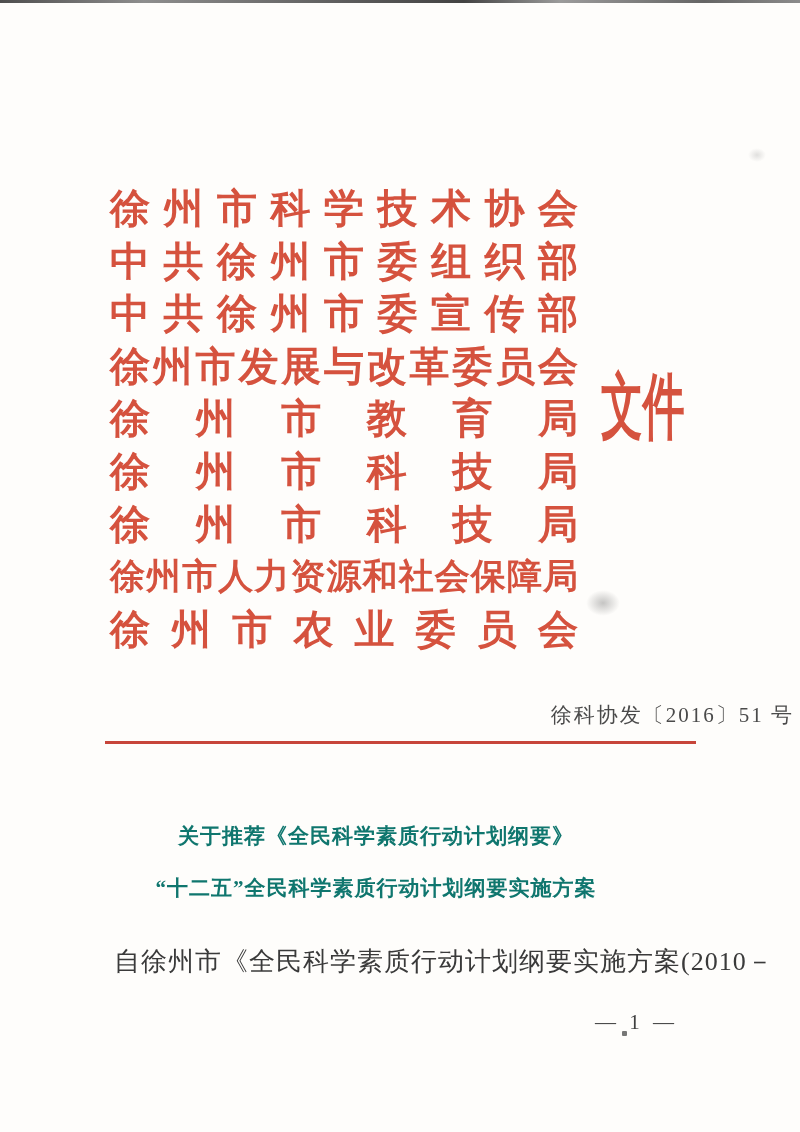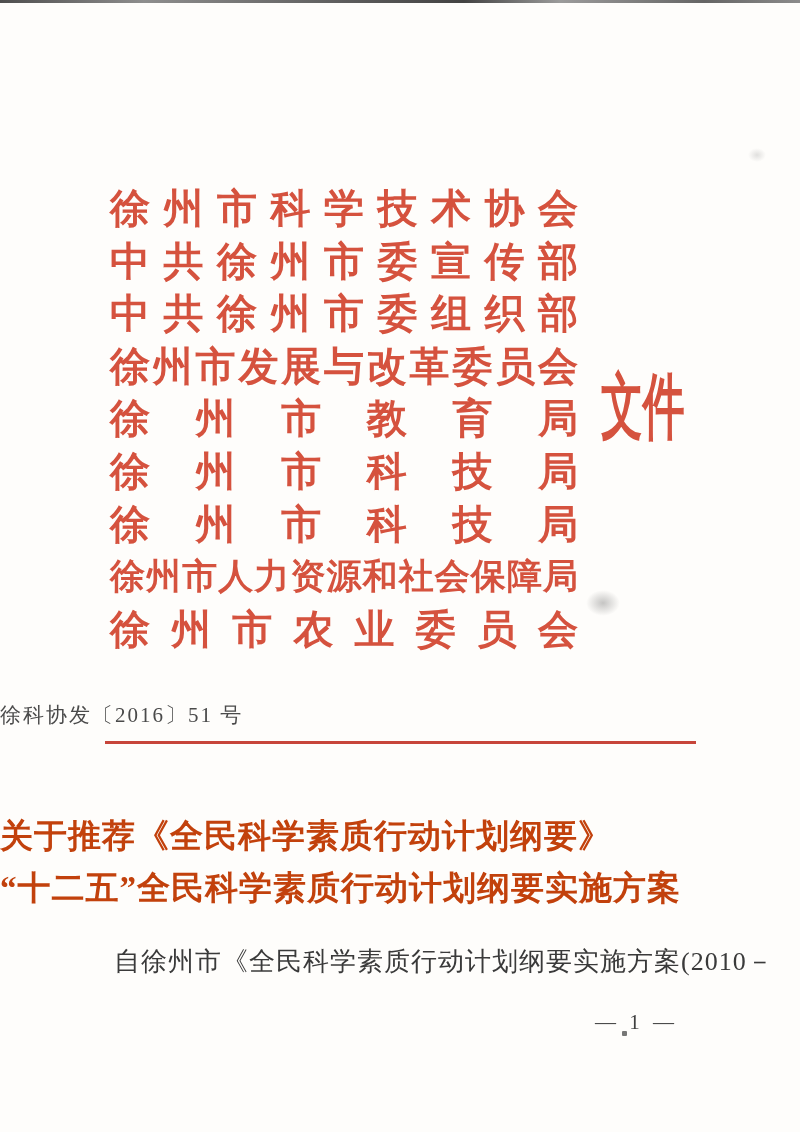--- a/index.html
+++ b/index.html
@@ -38,34 +38,34 @@
   .wenjian {
     position: absolute; left: 601px; top: 368px;
     font-size: 72px; line-height: 78px; font-weight: bold;
     color: var(--red, #d5523e);
     white-space: nowrap;
     transform: scaleX(0.58);
     transform-origin: left center;
   }
   .doc-number {
     position: absolute; left: 0; top: 701px; width: 794px;
-    text-align: left;
+    text-align: right;
     font-size: 21px; letter-spacing: 2px;
     color: #4a4a4a;
   }
   .red-line {
     position: absolute; left: 105px; top: 741px;
     width: 591px; height: 3px;
     background: var(--line_red, #c7453a);
   }
   .title {
     position: absolute; left: 0; top: 810px; width: 752px;
-    text-align: left;
-    font-size: 33px; line-height: 52px; font-weight: bold;
-    color: #c2410c;
+    text-align: center;
+    font-size: 21px; line-height: 52px; font-weight: bold;
+    color: #0f766e;
     letter-spacing: 1px;
   }
   .body-par {
     position: absolute; left: 64px; top: 934px; width: 632px;
     font-size: 26px; line-height: 56px;
     color: var(--ink, #3a3a3a);
     letter-spacing: 1px;
     white-space: nowrap;
   }
   .body-par .b1 { text-indent: 50px; }
@@ -90,22 +90,22 @@
 </style>
 </head>
 <body>
 
 <div class="page">
 
   <div class="top-edge"></div>
 
   <div class="header-block">
     <div class="hline">徐州市科学技术协会</div>
+    <div class="hline">中共徐州市委组织部</div>
     <div class="hline">中共徐州市委宣传部</div>
-    <div class="hline">中共徐州市委组织部</div>
     <div class="hline">徐州市发展与改革委员会</div>
     <div class="hline">徐州市教育局</div>
     <div class="hline">徐州市科技局</div>
     <div class="hline">徐州市科技局</div>
     <div class="hline small">徐州市人力资源和社会保障局</div>
     <div class="hline">徐州市农业委员会</div>
   </div>
 
   <div class="wenjian">文件</div>
 

